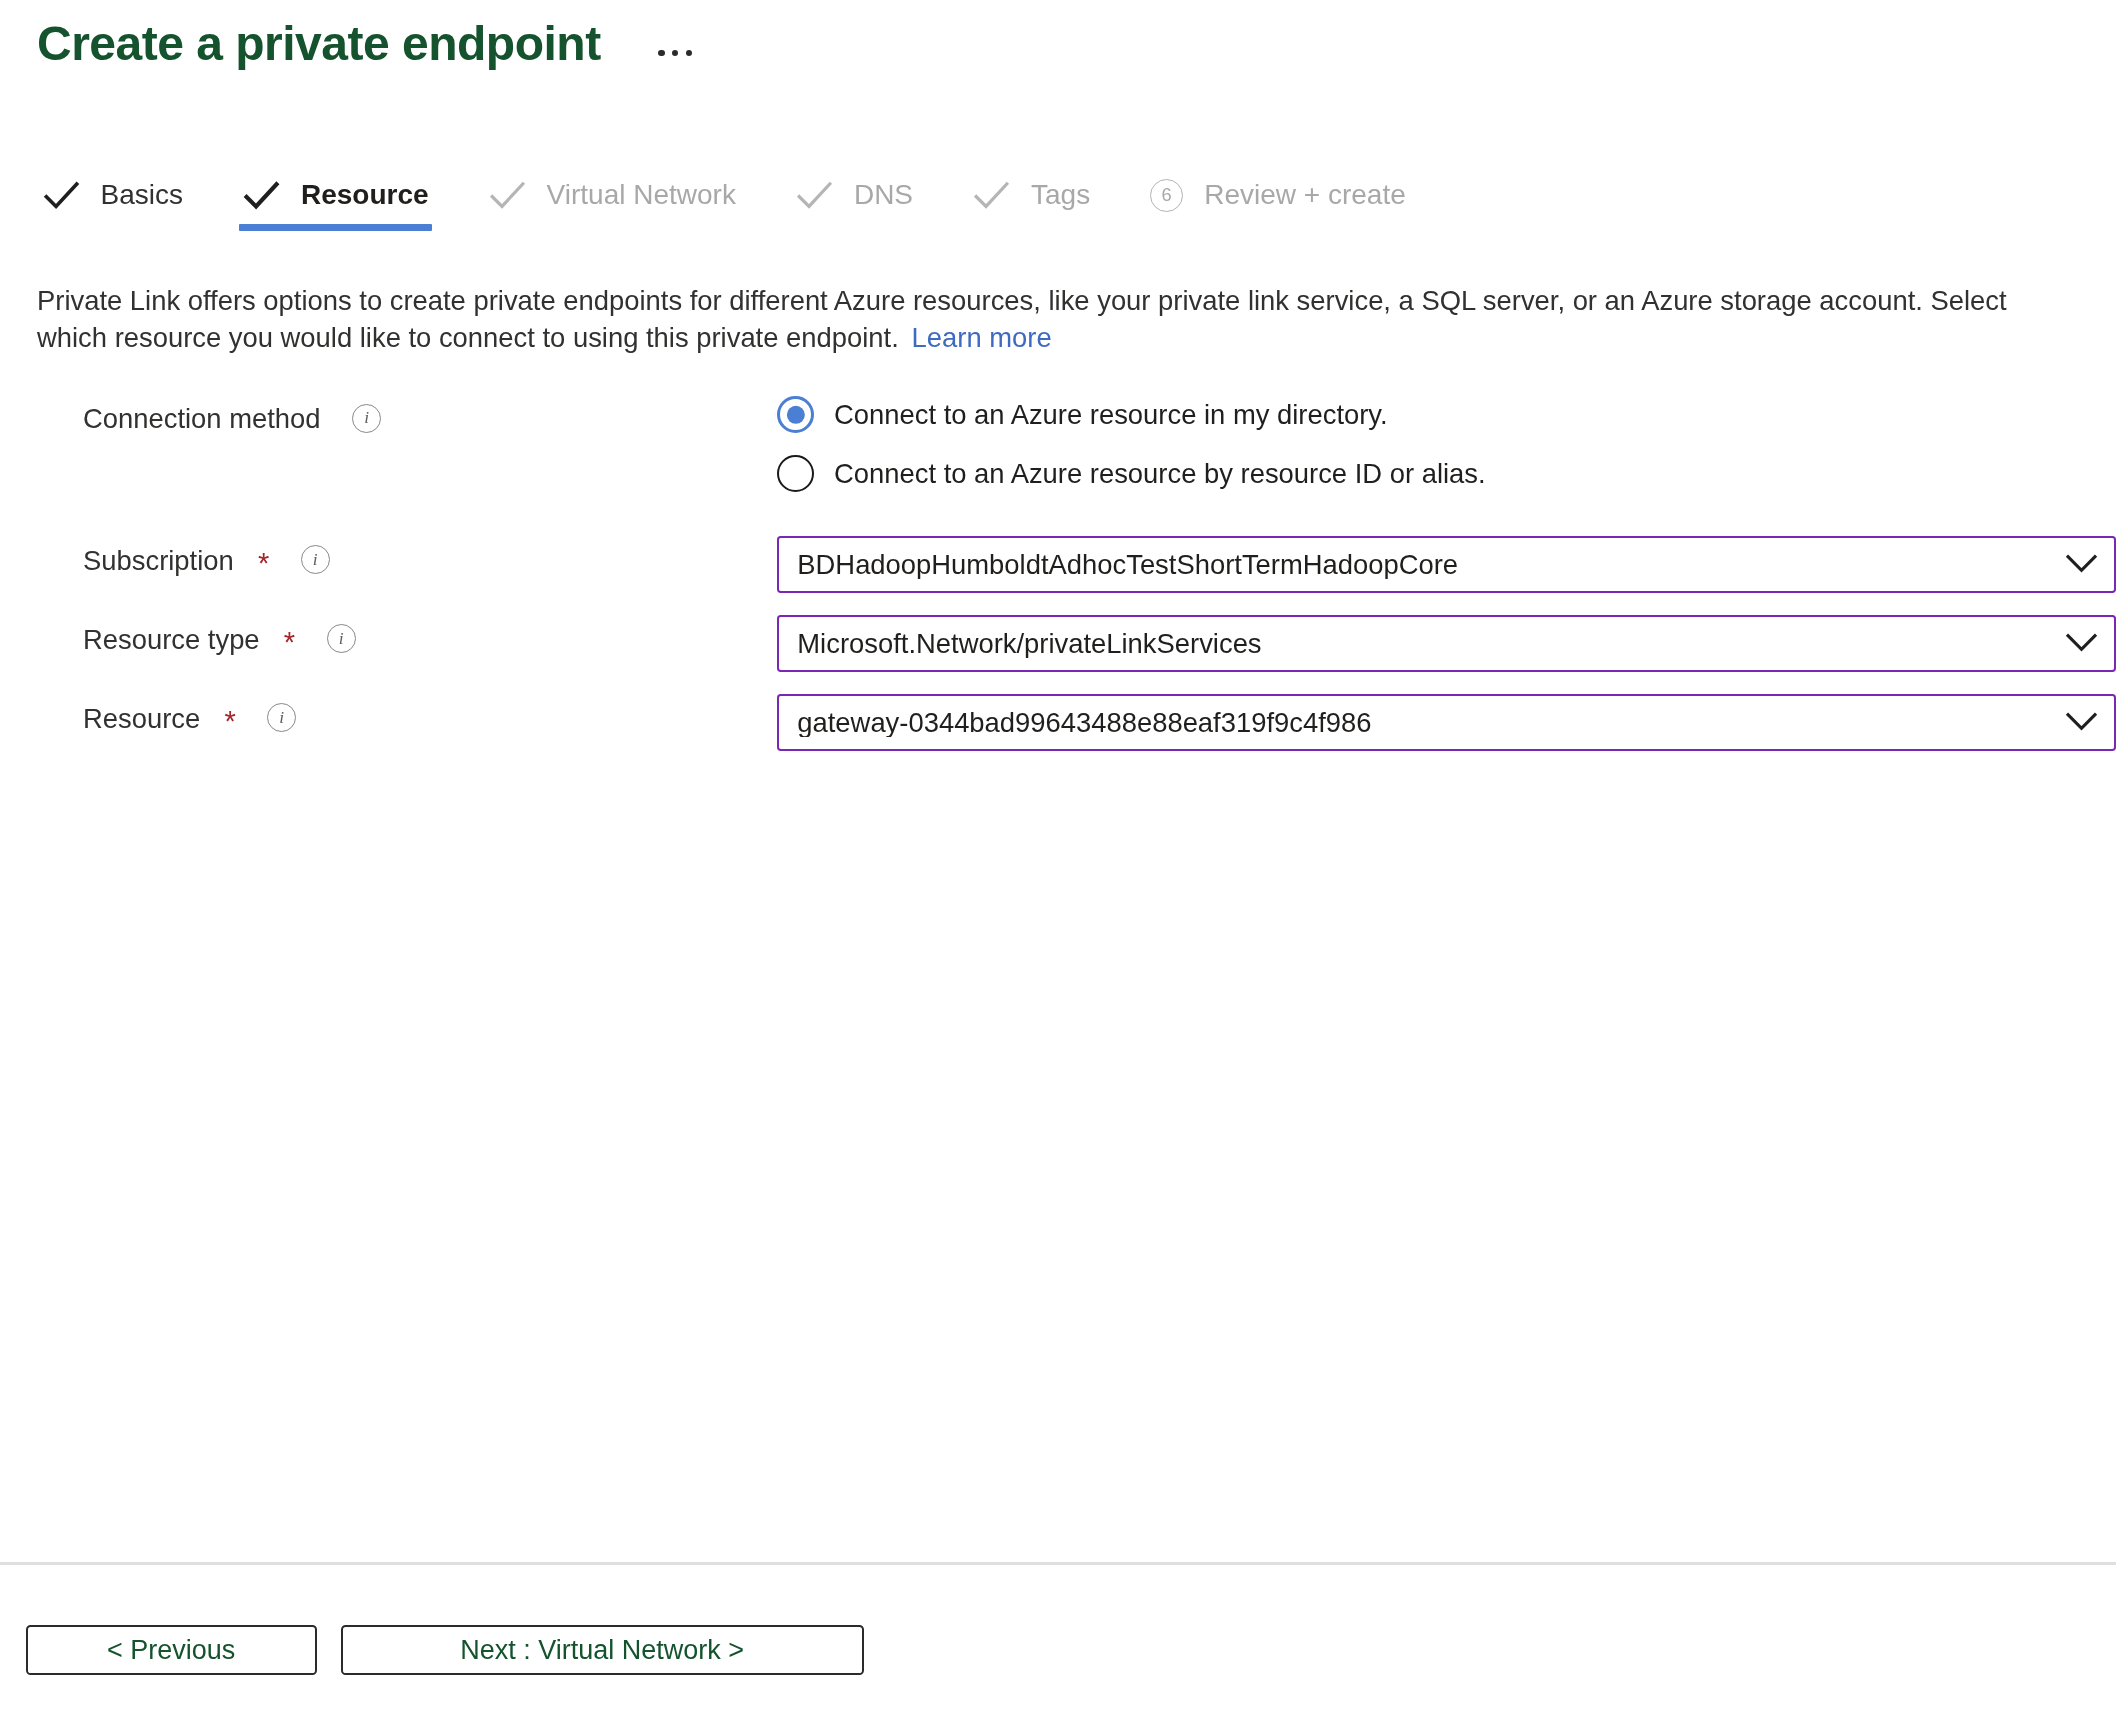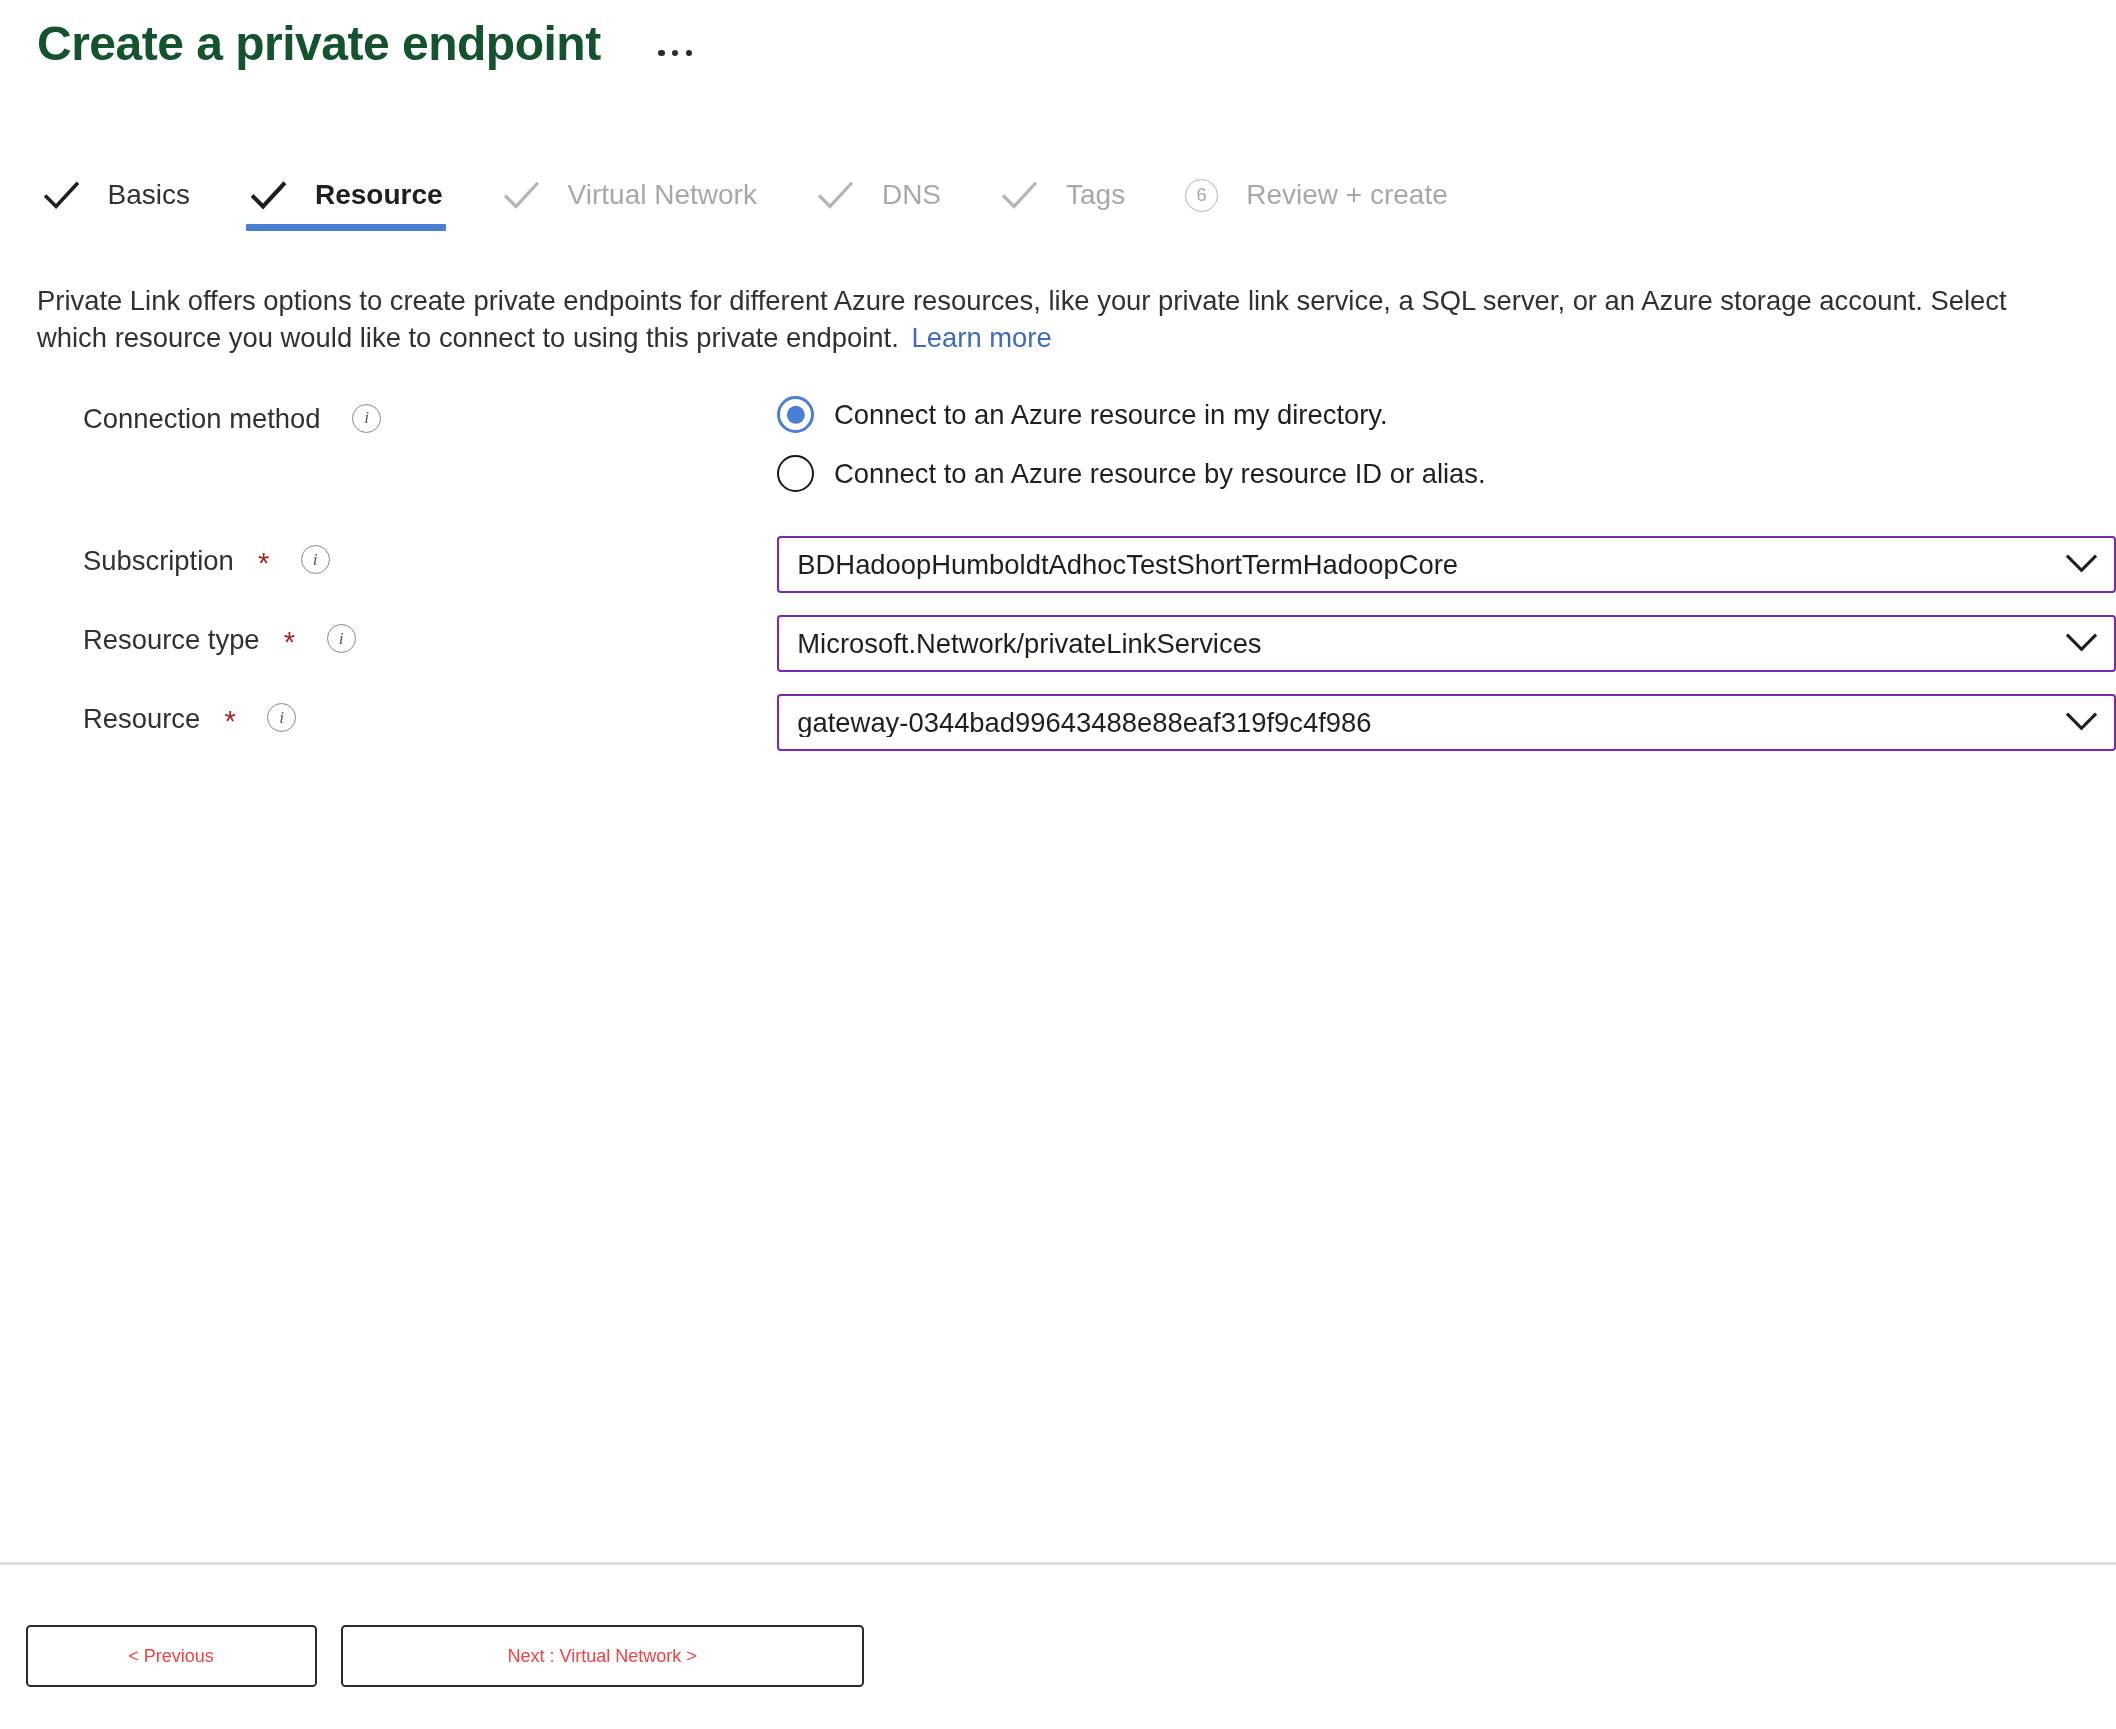--- a/index.html
+++ b/index.html
@@ -56,21 +56,21 @@
   .tabs {
     display: flex;
     align-items: flex-start;
     padding-left: 37px;
     margin-top: 77px;
     height: 71px;
   }
   .tab {
     display: flex;
     align-items: center;
-    gap: 28px;
+    gap: 21px;
     height: 60px;
     padding: 0 5.5px;
     margin-right: 49px;
     cursor: pointer;
     position: relative;
     white-space: nowrap;
   }
   .tab .tab-label {
     font-size: 28px;
     color: #323130;
@@ -245,27 +245,27 @@
     left: 0;
     right: 0;
     top: 1565px;
     bottom: 0;
     padding: 60px 0 0 25.6px;
     display: flex;
     align-items: flex-start;
     gap: 24px;
   }
   .btn {
-    height: 62px;
+    height: 50px;
     border: 2.7px solid #2b2b2b;
     border-radius: 4.6px;
     background: #ffffff;
     font-family: "Liberation Sans", sans-serif;
-    font-size: 18px;
-    color: #ef4444;
+    font-size: 27px;
+    color: #14532d;
     padding: 0 29px;
     cursor: pointer;
     display: inline-flex;
     align-items: center;
     justify-content: center;
     line-height: 1;
     white-space: nowrap;
   }
   .btn-previous { min-width: 291px; }
   .btn-next { min-width: 523px; }

